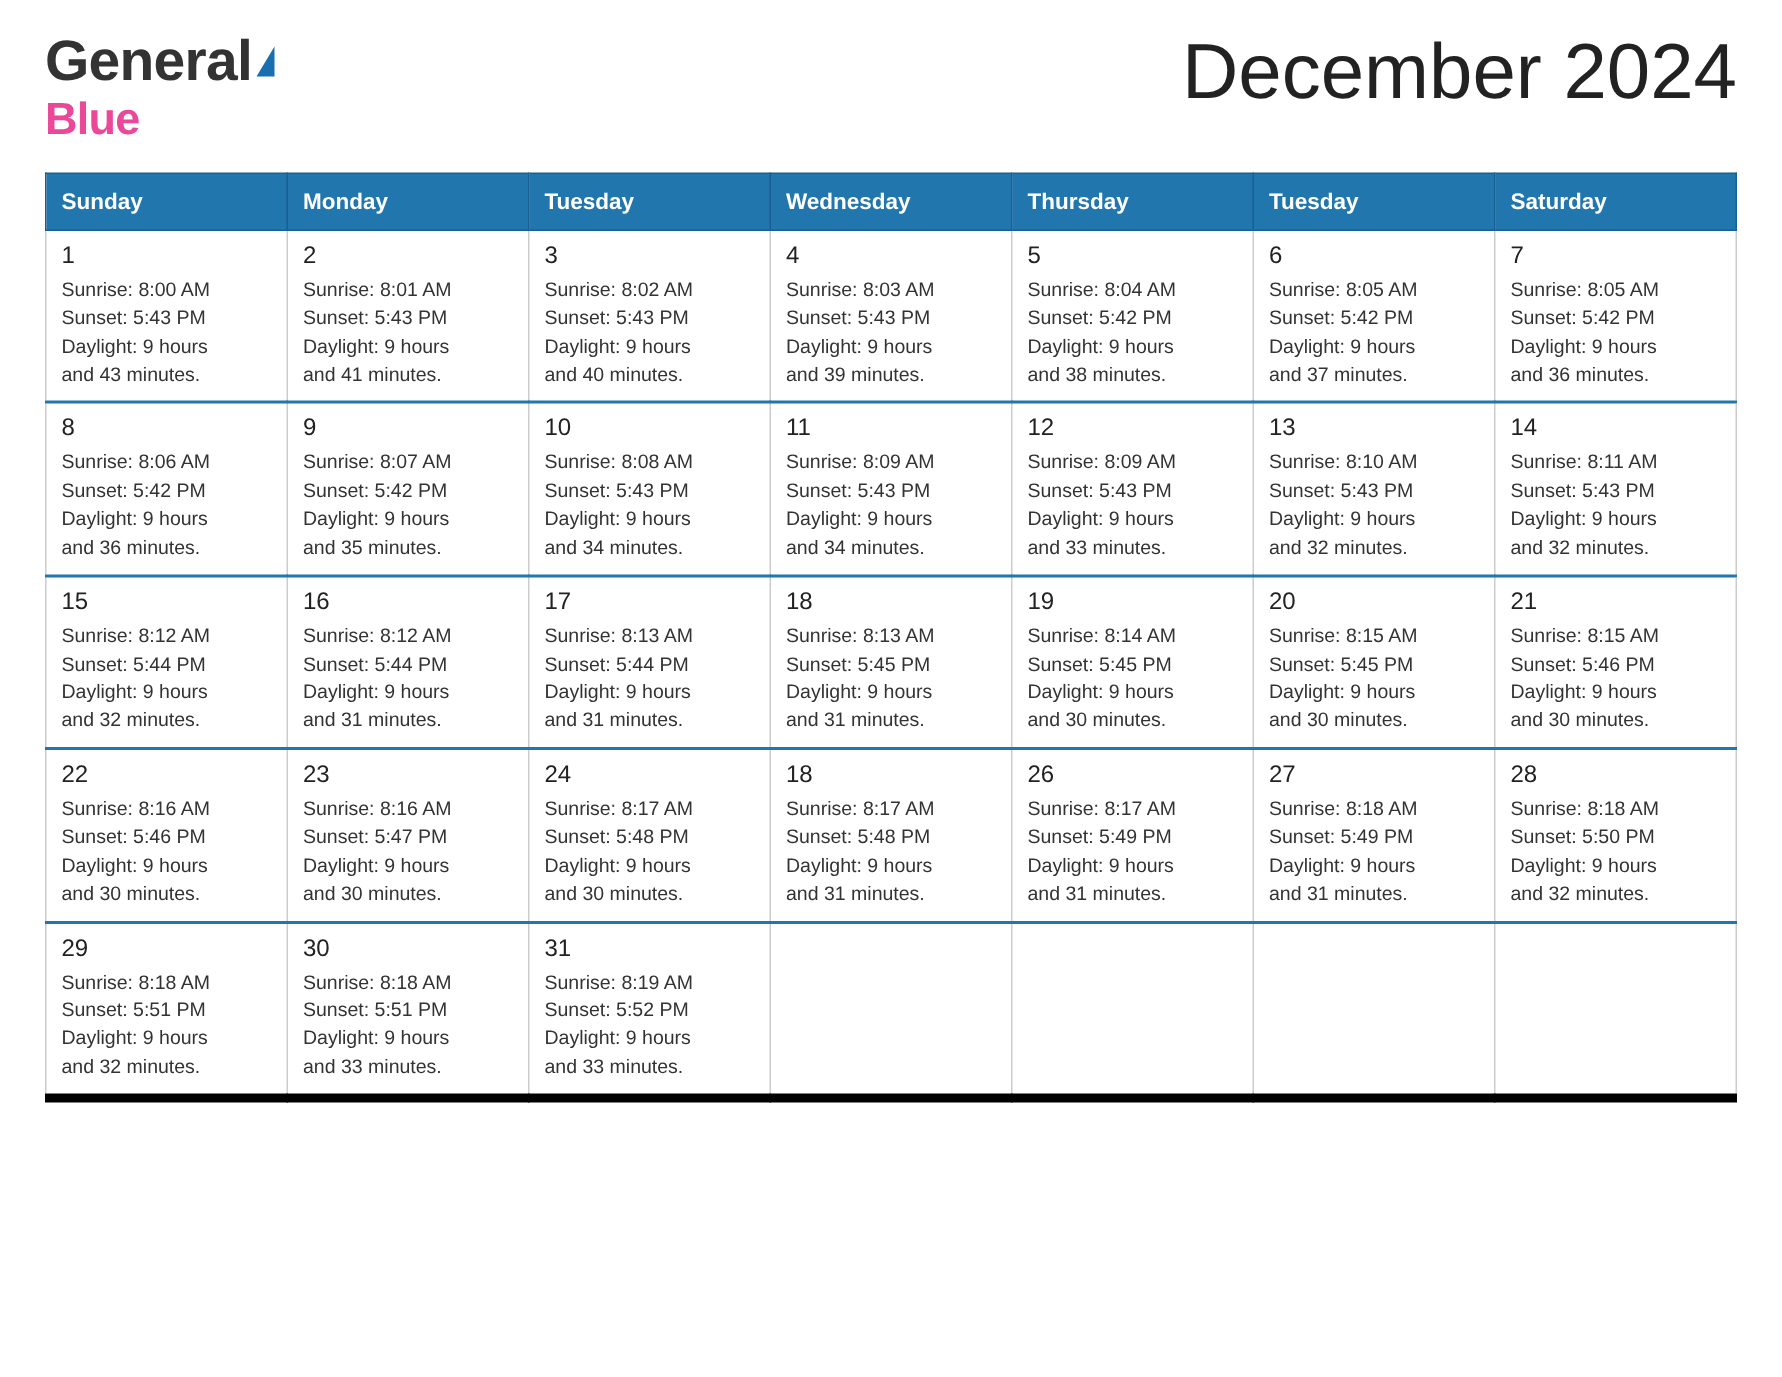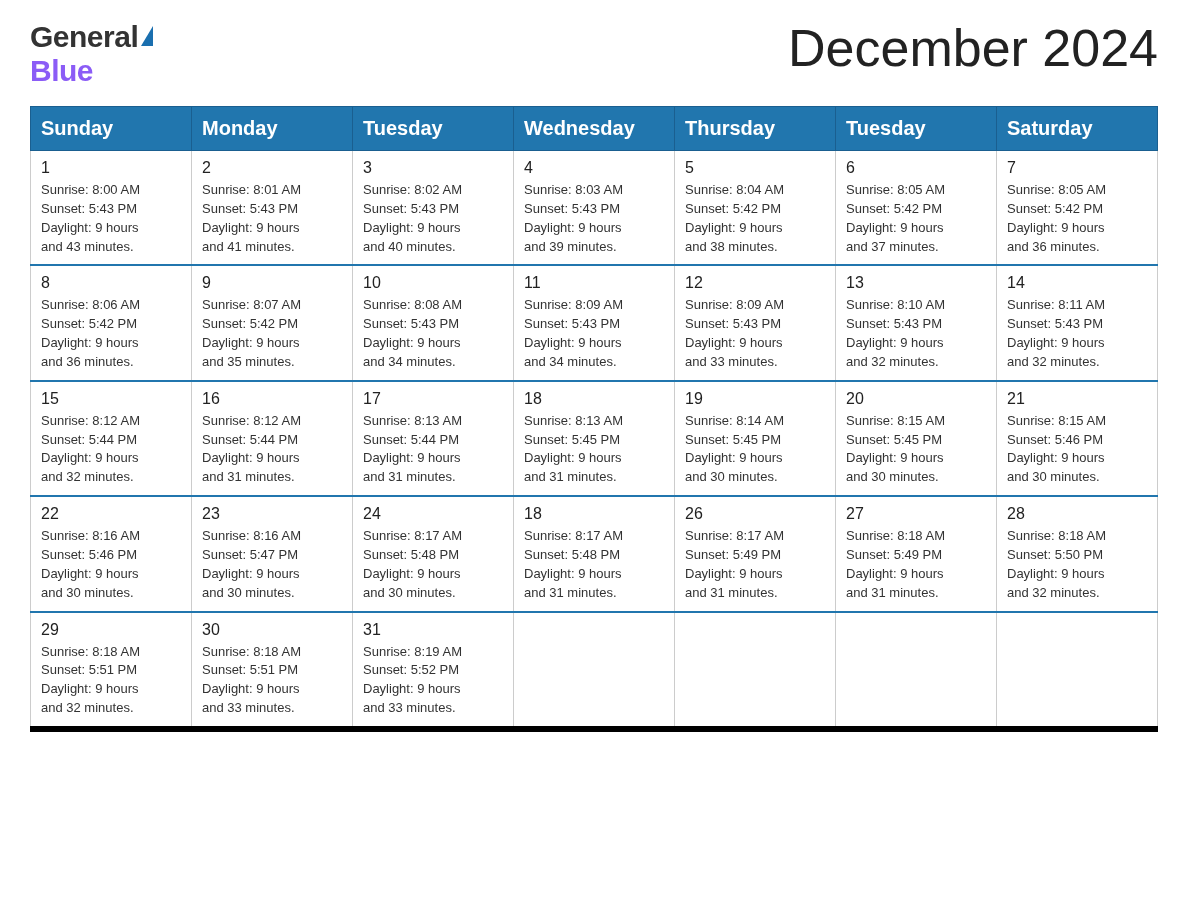--- a/index.html
+++ b/index.html
@@ -36,21 +36,21 @@
       color: #444;
     }
     table {
       width: 100%;
       border-collapse: collapse;
       table-layout: fixed;
     }
     thead tr th {
       background-color: #2176ae;
       color: #fff;
-      font-size: 20px;
+      font-size: 15px;
       font-weight: bold;
       padding: 10px 10px;
       text-align: left;
       border: 1px solid #1a5f90;
     }
     tbody tr td {
       vertical-align: top;
       padding: 8px 10px;
       border-left: 1px solid #ccc;
       border-right: 1px solid #ccc;
@@ -75,38 +75,38 @@
       line-height: 1.45;
     }
     tbody tr:last-child {
       border-bottom: 6px solid #000000;
     }
     .logo-line1 {
       display: flex;
       align-items: center;
     }
     .general-text {
-      font-size: 30px;
+      font-size: 38px;
       font-weight: bold;
       color: #333;
       letter-spacing: -0.5px;
     }
     .triangle-icon {
       display: inline-block;
       width: 0;
       height: 0;
       border-left: 12px solid transparent;
       border-bottom: 20px solid #1a6faf;
       margin-left: 3px;
       margin-bottom: 2px;
     }
     .blue-text {
       font-size: 30px;
       font-weight: bold;
-      color: #8b5cf6;
+      color: #ec4899;
       letter-spacing: -0.5px;
     }
   </style>
 </head>
 <body>
 
 <div class="header">
   <div class="logo">
     <div class="logo-line1">
       <span class="general-text">General</span>

